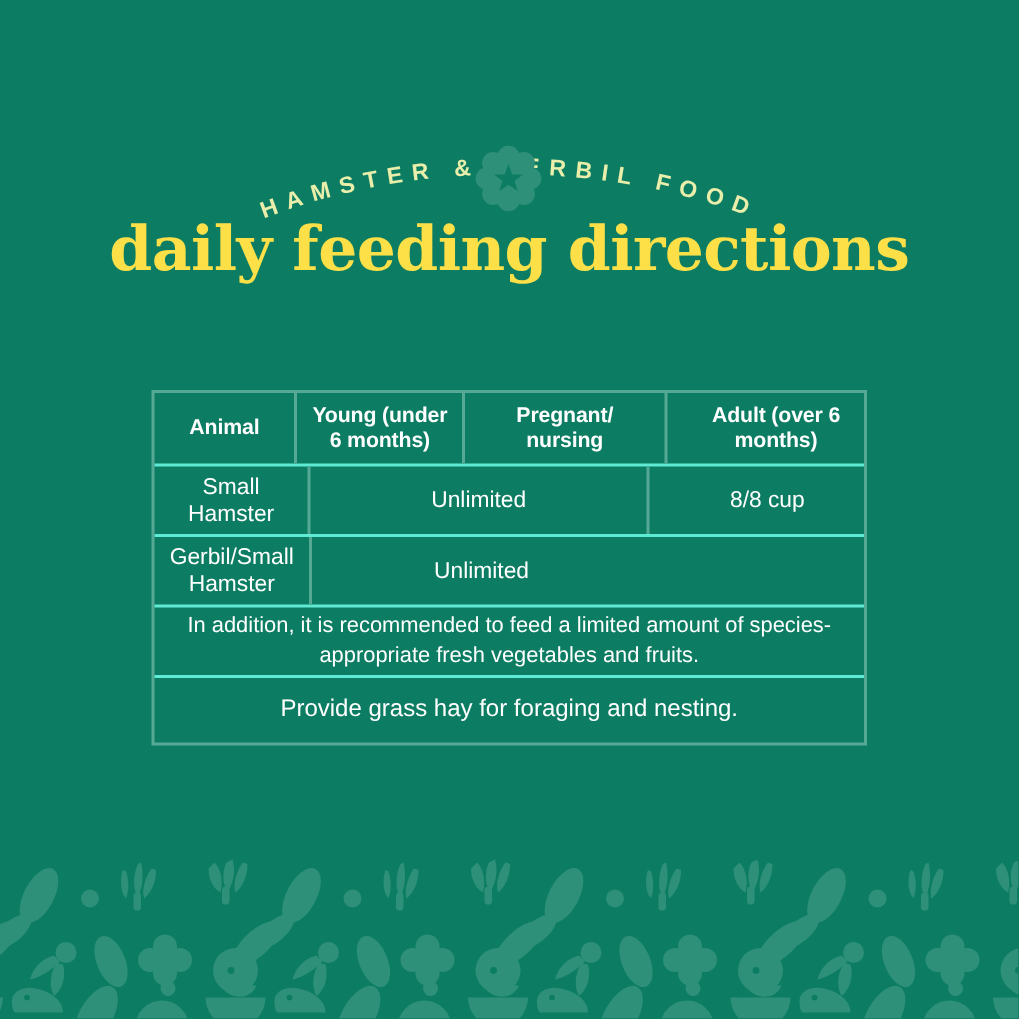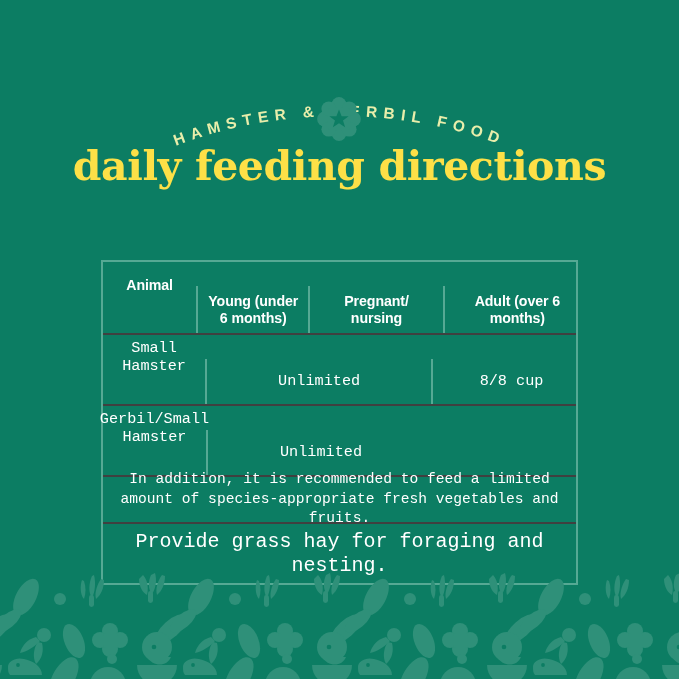--- a/index.html
+++ b/index.html
@@ -37,41 +37,41 @@
 
   
   .table{
     position:absolute;
     left:101px;top:260px;
     width:477px;
     border:2px solid #56a994;
     box-sizing:border-box;
   }
   .trow{display:flex;}
-  .trow + .trow{border-top:2px solid #404040;font-family:Liberation Mono, monospace;}
+  .trow + .trow{border-top:2px solid #5eead4;}
   .cell{
     box-sizing:border-box;
     display:flex;align-items:center;justify-content:center;
     text-align:center;
     color:#ffffff;
     padding:5px 6px;
     line-height:1.18;
   }
-  .cell + .cell{border-left:2px solid #56a994;margin-top:24px;}
+  .cell + .cell{border-left:2px solid #56a994;}
   .c1{width:103px;}
   .c2{width:124px;}
   .c3{width:149px;}
   .c4{width:146px;padding-left:20px;}
   .c23{width:228px;}
   .cfull{width:100%;}
 
   .head .cell{font-weight:700;font-size:14.2px;height:47px;letter-spacing:-0.1px;}
   .body .cell{font-weight:400;font-size:15.2px;height:45px;}
   .note .cell{font-weight:400;font-size:14.6px;height:45px;line-height:1.34;border-radius:10px;}
-  .note2 .cell{font-weight:400;font-size:20px;height:59px;}
+  .note2 .cell{font-weight:400;font-size:16px;height:43px;}
 
   
   .pattern{
     position:absolute;left:0;bottom:0;width:679px;height:112px;
   }
   .pattern svg{display:block;}
 </style>
 </head>
 <body>
 

